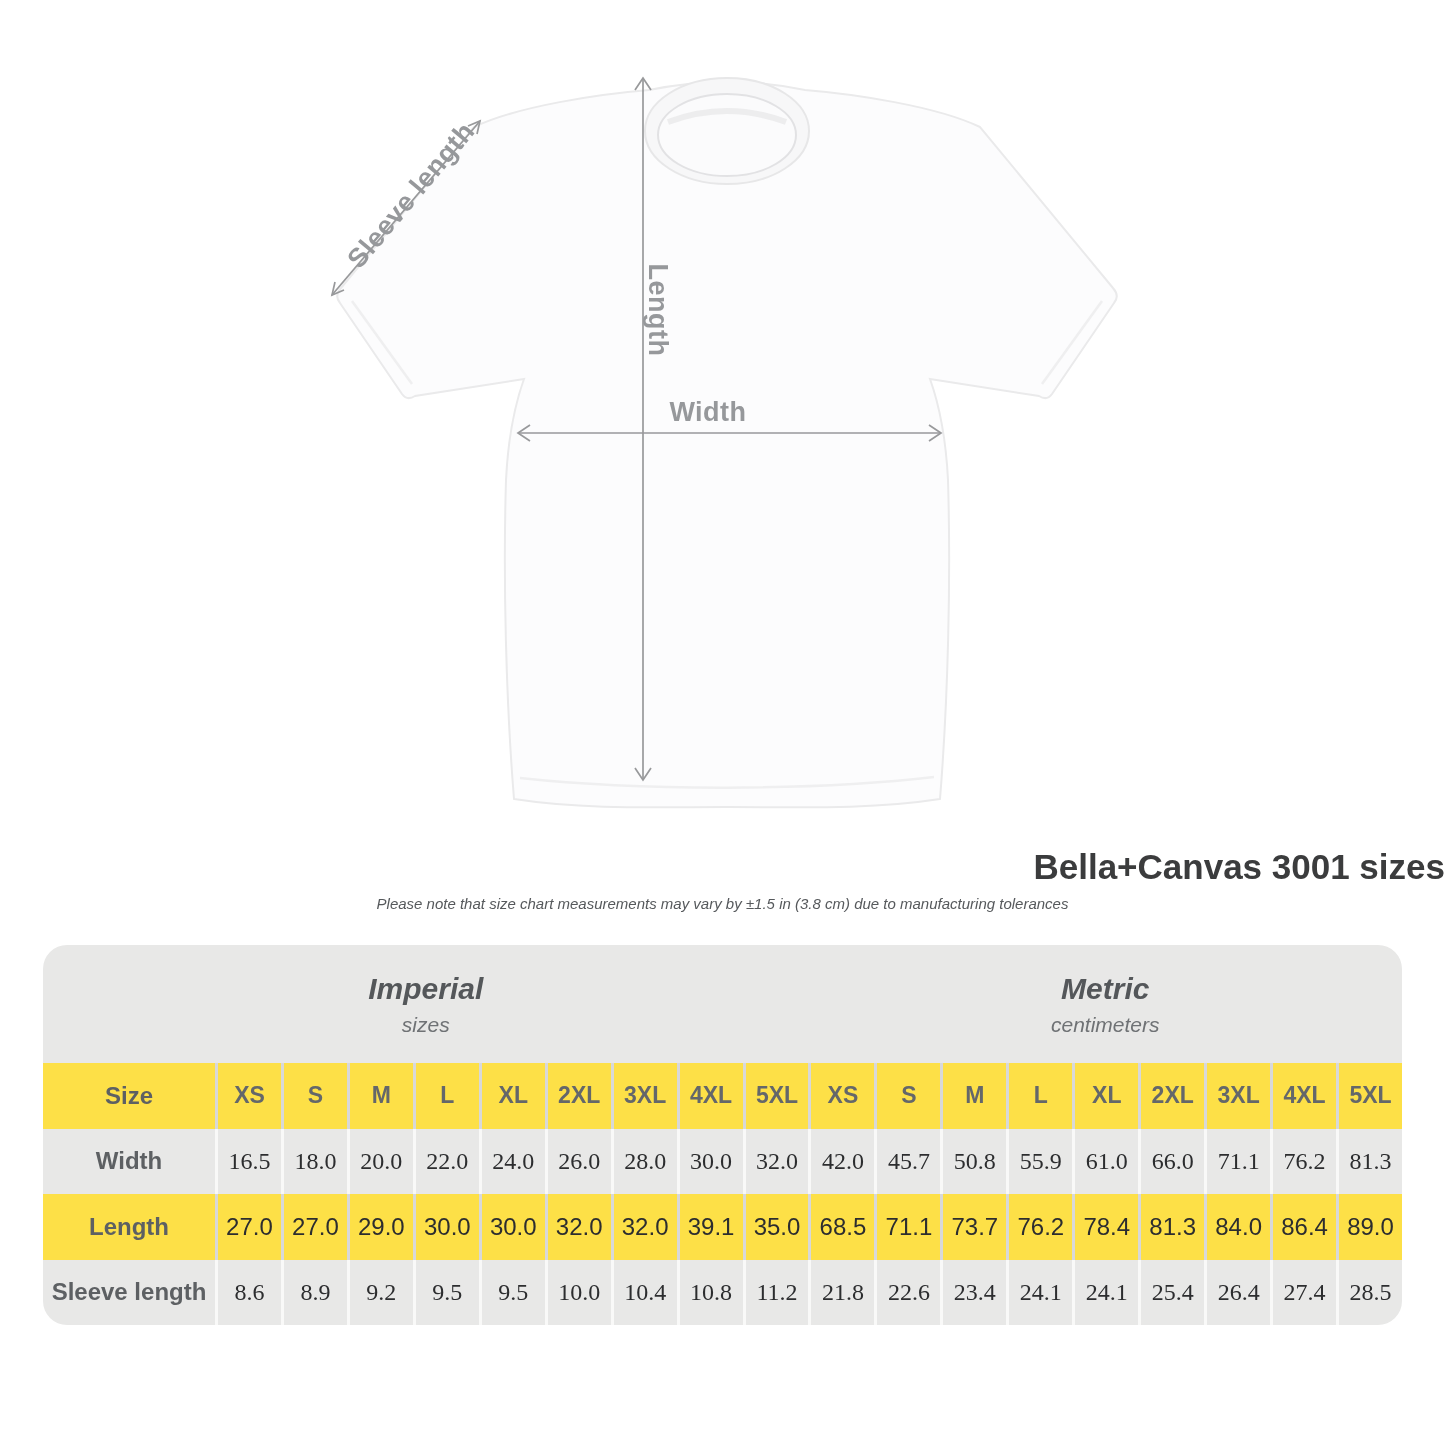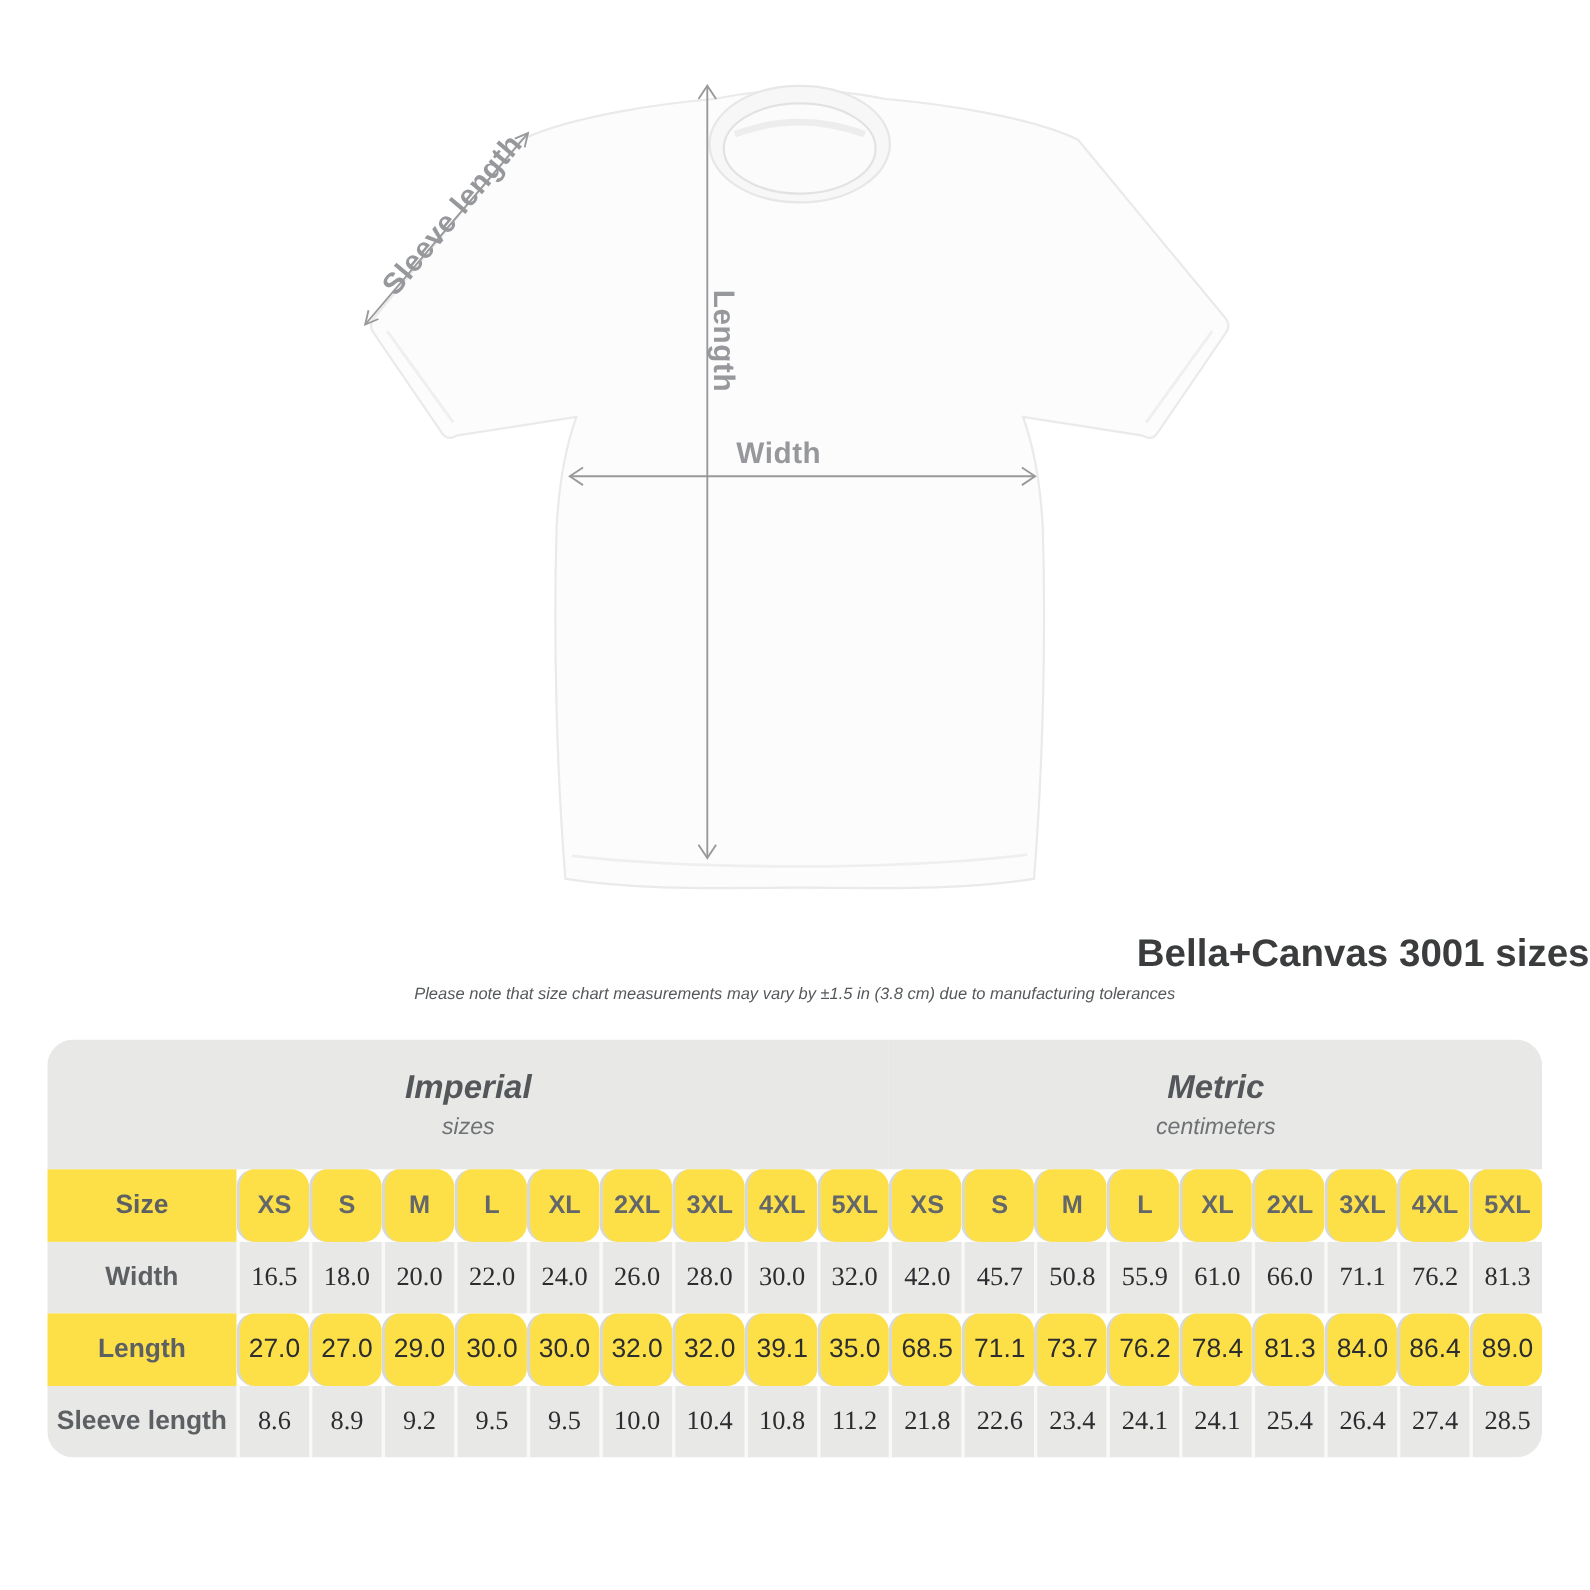--- a/index.html
+++ b/index.html
@@ -31,21 +31,21 @@
   }
   .band{grid-row:1;background:#e8e8e7;display:flex;flex-direction:column;
         align-items:center;justify-content:center;gap:7px;}
   .band.imp{grid-column:1/11;}
   .band.met{grid-column:11/20;}
   .unit-name{font-size:30px;font-weight:bold;font-style:italic;color:#54575a;}
   .unit-sub{font-size:21px;font-style:italic;color:#6f7275;}
   .cell{display:flex;align-items:center;justify-content:center;}
   .w{background:#fde047;}
   .g{background:#e8e8e7;}
-  .sw{border-left:3px solid #d8d8d8;border-radius:16px;}
+  .sw{border-left:3px solid #d8d8d8;}
   .sg{border-left:3px solid #f9f9f8;font-family:Liberation Serif, serif;}
   .corner{font-weight:bold;font-size:24px;color:#5d6063;}
   .shead{font-weight:bold;font-size:23px;color:#64676a;}
   .rlabel{font-weight:bold;font-size:24px;color:#5d6063;}
   .val{font-size:24px;color:#2c2d2f;}
 </style>
 </head>
 <body>
 
 <svg class="figure" viewBox="0 0 1445 845">

